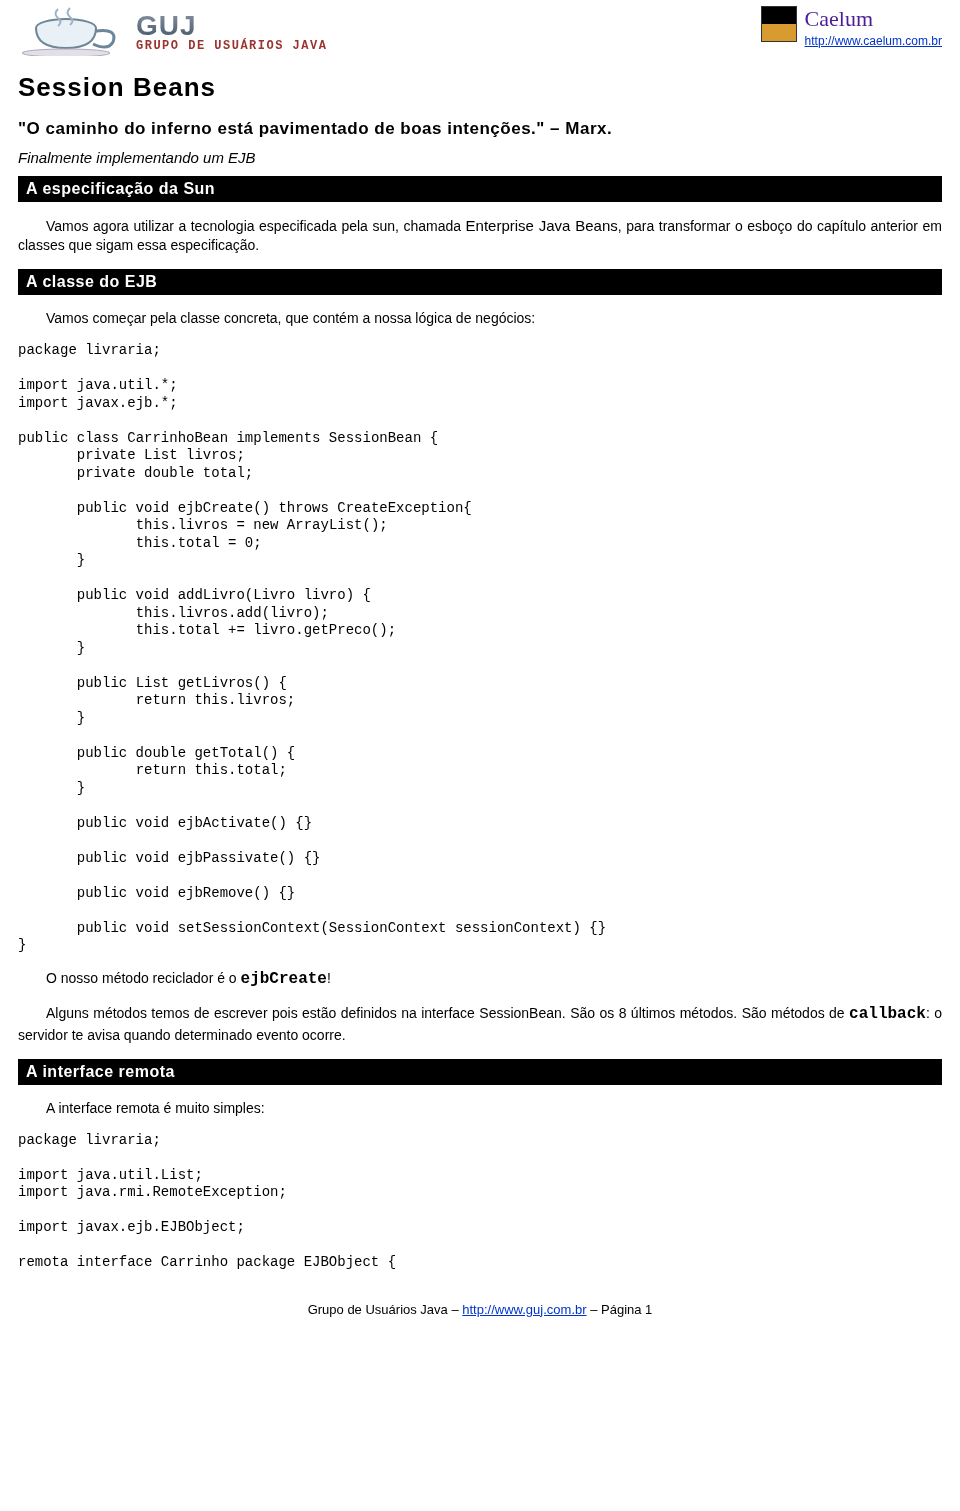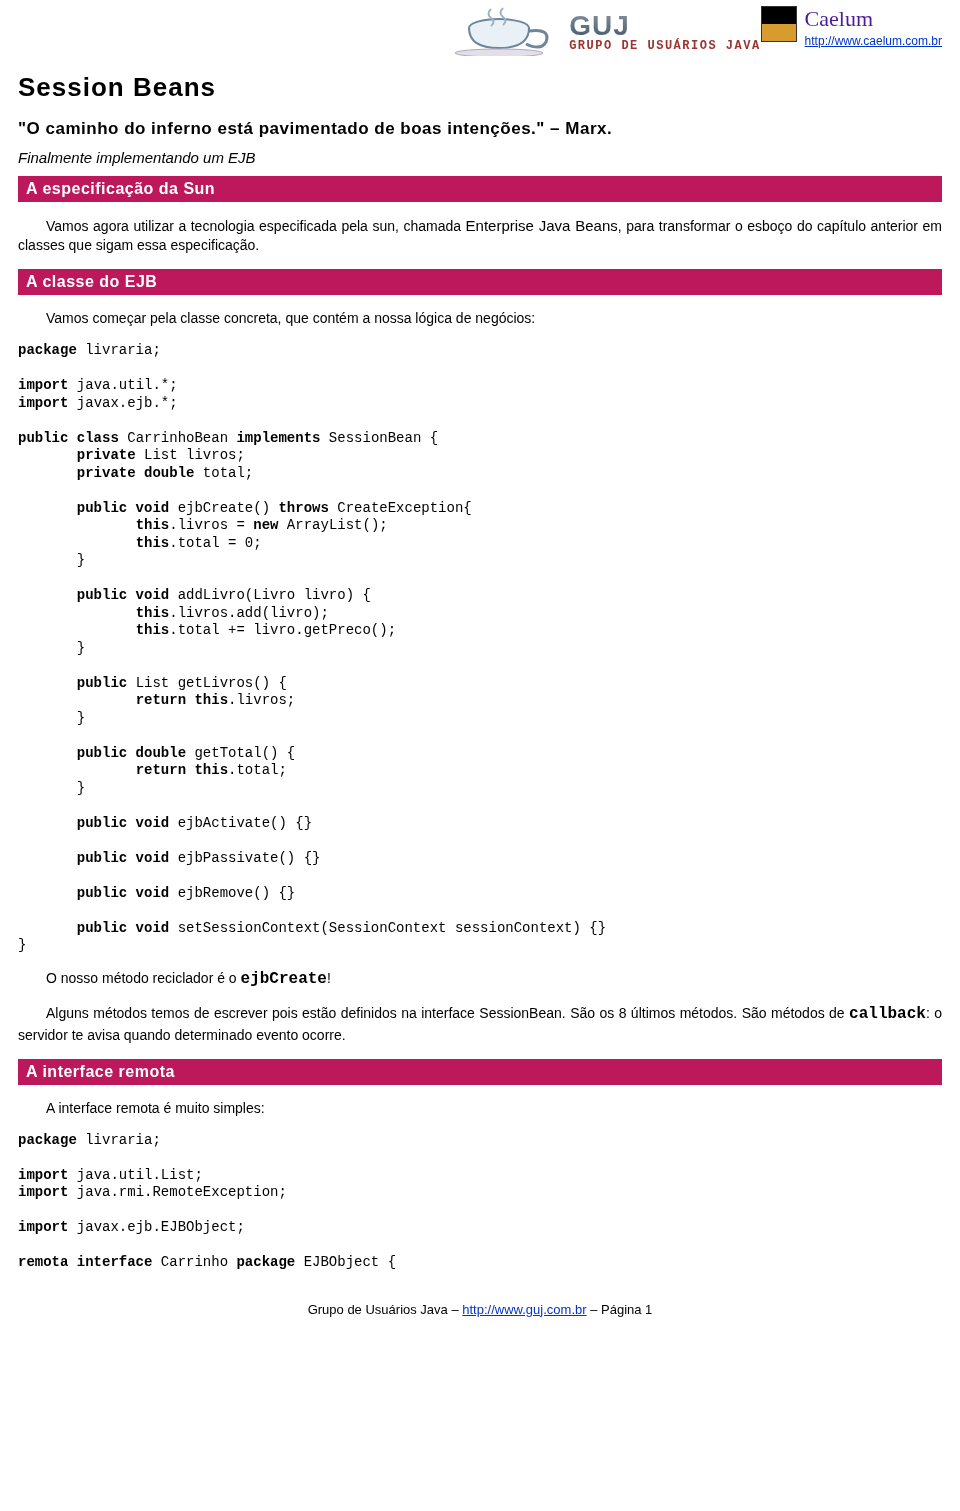--- a/index.html
+++ b/index.html
@@ -6,21 +6,21 @@
   body {
     font-family: Verdana, Arial, sans-serif;
     font-size: 14px;
     color: #000;
     background: #fff;
     width: 960px;
     padding: 0 18px 18px 18px;
   }
   .header {
     display: flex;
-    justify-content: flex-end;
+    justify-content: space-between;
     align-items: flex-start;
     padding: 6px 0 8px 0;
   }
   .logo-block {
     display: flex;
     align-items: center;
     gap: 8px;
   }
   .logo-cup {
     width: 110px;
@@ -85,21 +85,21 @@
     letter-spacing: 0.5px;
     margin-bottom: 10px;
   }
   .quote .quoted { }
   .subhead {
     font-style: italic;
     font-size: 15px;
     margin-bottom: 8px;
   }
   .section-bar {
-    background: #be185d;
+    background: #000000;
     color: #fff;
     font-weight: bold;
     font-size: 16px;
     letter-spacing: 0.5px;
     padding: 4px 8px;
     margin: 10px 0 14px 0;
   }
   .body-text {
     font-size: 14px;
     line-height: 1.35;
@@ -116,21 +116,21 @@
     font-weight: bold;
   }
   .indent { text-indent: 28px; margin-top: 11px; }
   pre.code {
     font-family: "Courier New", monospace;
     font-size: 14px;
     line-height: 1.25;
     white-space: pre;
     margin: 4px 0 14px 0;
   }
-  pre.code b { font-weight: bold; }
+  pre.code b { font-weight: normal; }
   .footer {
     text-align: center;
     font-size: 13px;
     margin-top: 30px;
   }
   .footer a { color: #0033cc; text-decoration: underline; }
 </style>
 </head>
 <body>
 

